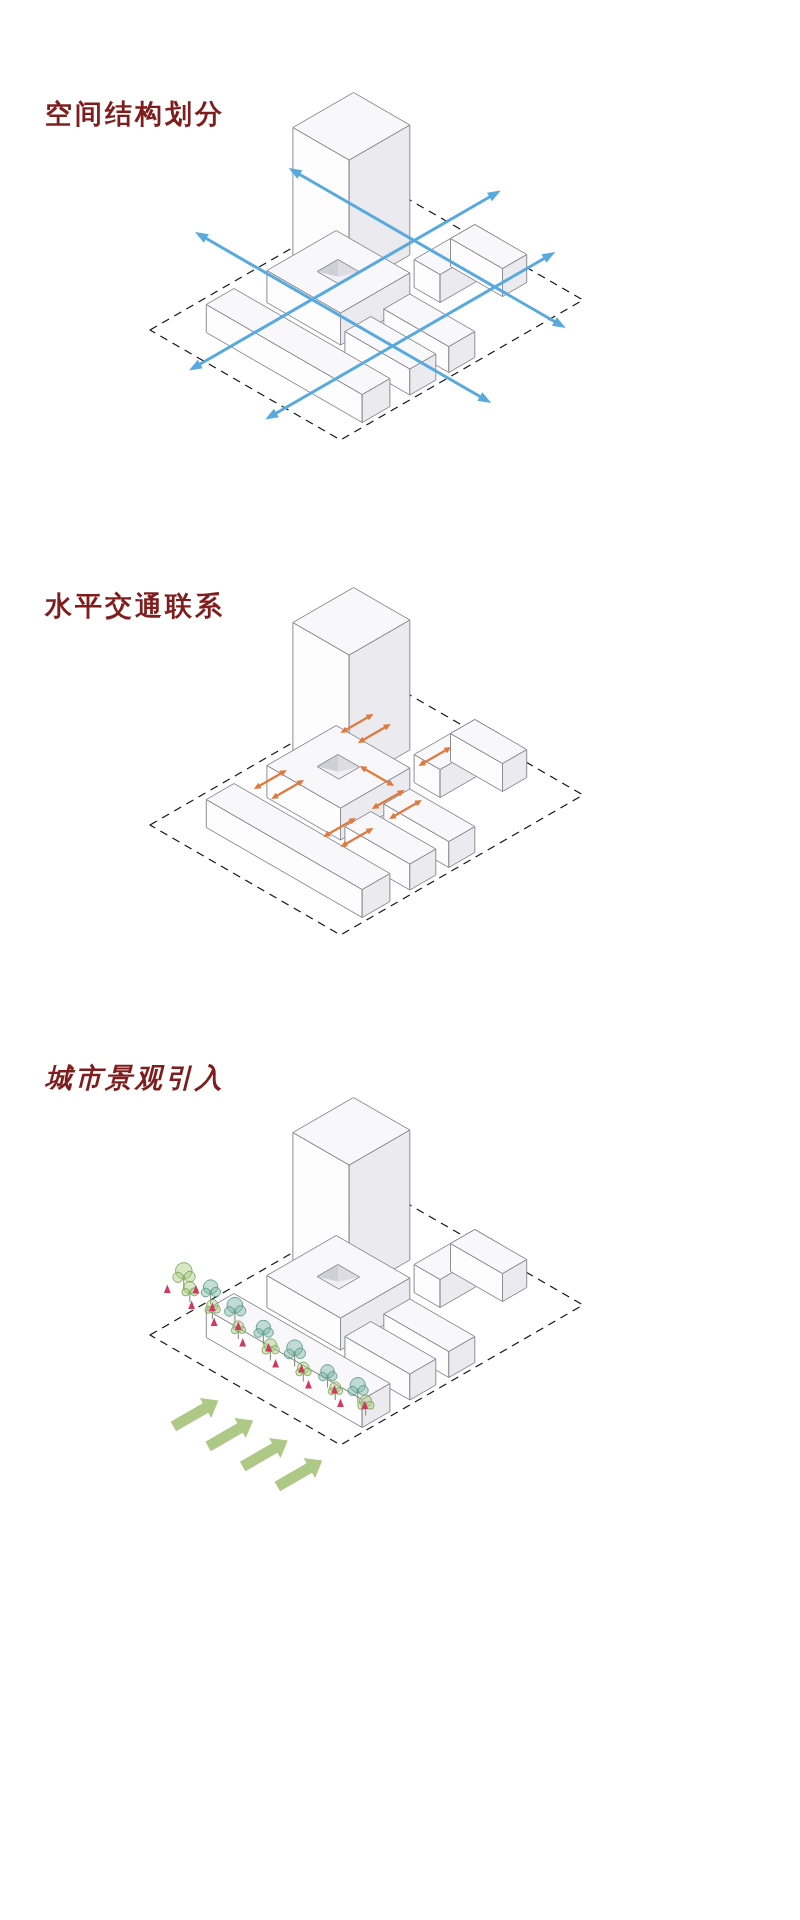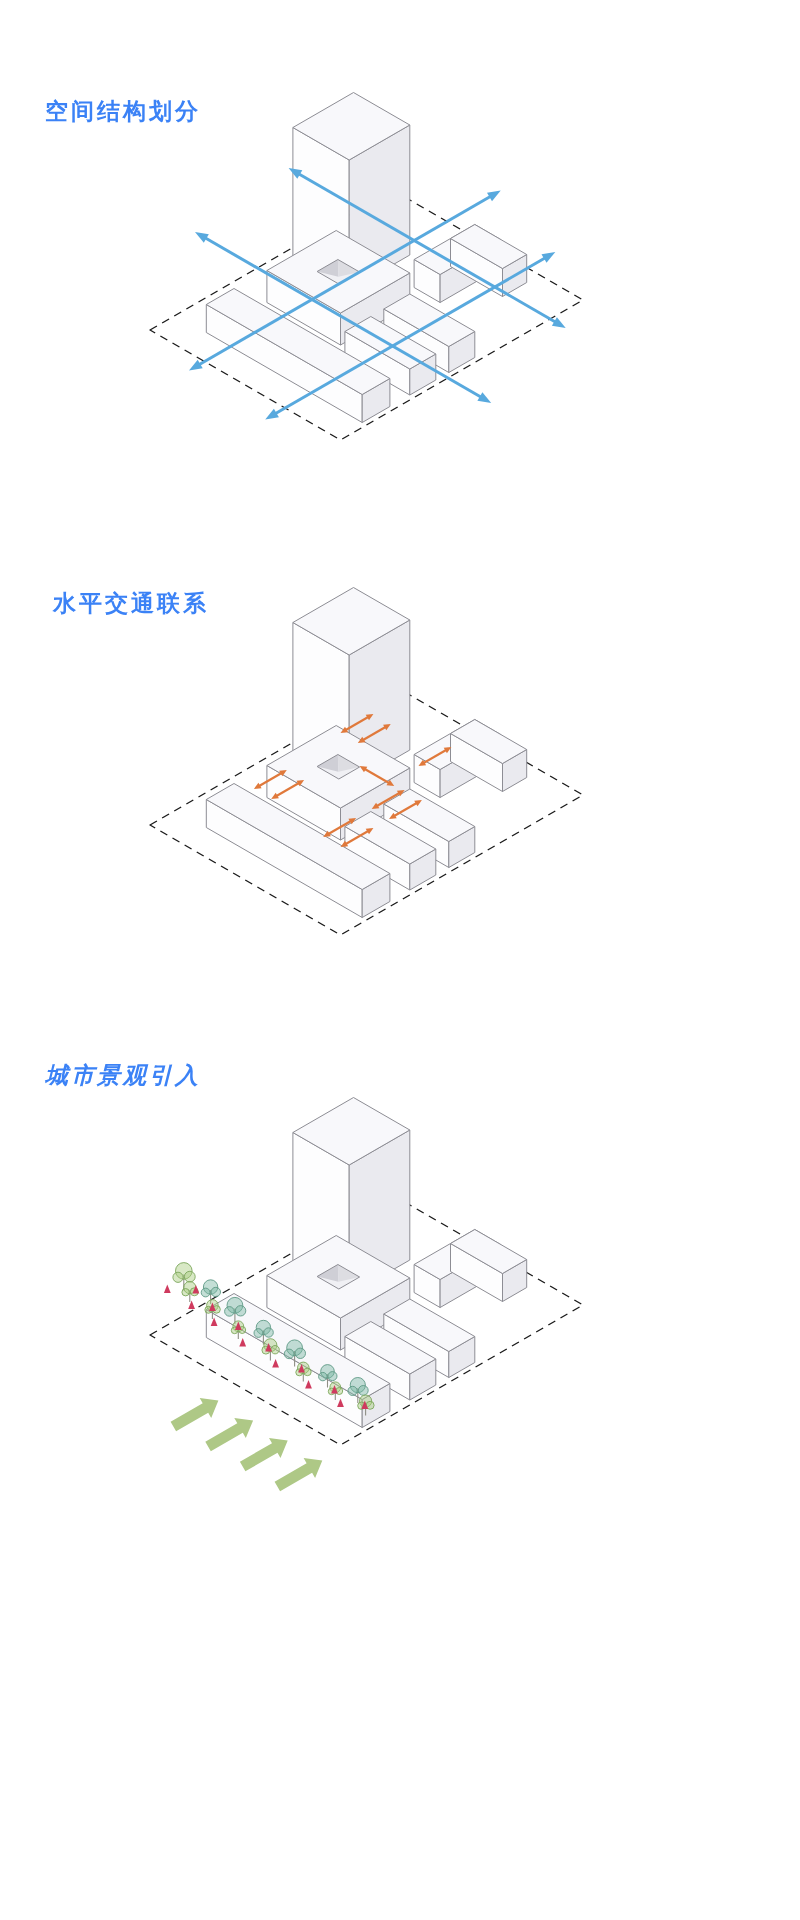--- a/index.html
+++ b/index.html
@@ -1,24 +1,24 @@
 <!DOCTYPE html>
 <html><head>
 <meta charset="utf-8">
 <style>
   html,body{margin:0;padding:0;}
   body{width:800px;background:#ffffff;font-family:"Liberation Sans",sans-serif;}
   .panel{position:relative;width:800px;background:#fff;overflow:hidden;}
   .panel-1{height:530px;}
   .panel-2{height:480px;}
   .panel-3{height:910px;font-style:italic;}
-  .panel-title{position:absolute;left:45px;margin:0;font-size:23px;font-weight:600;
-               color:#3b82f6;letter-spacing:3px;font-family:"Liberation Sans",sans-serif;}
+  .panel-title{position:absolute;left:45px;margin:0;font-size:27px;font-weight:600;
+               color:#7f1d1d;letter-spacing:3px;font-family:"Liberation Sans",sans-serif;}
   .panel-1 .panel-title{top:96px;}
-  .panel-2 .panel-title{top:58px;margin-left:8px;}
+  .panel-2 .panel-title{top:58px;}
   .panel-3 .panel-title{top:50px;}
   svg.diagram{display:block;width:800px;height:100%;}
 </style>
 </head>
 <body>
 
 <main>
 
   <section class="panel panel-1">
     <svg class="diagram" viewBox="0 0 800 530" xmlns="http://www.w3.org/2000/svg">

